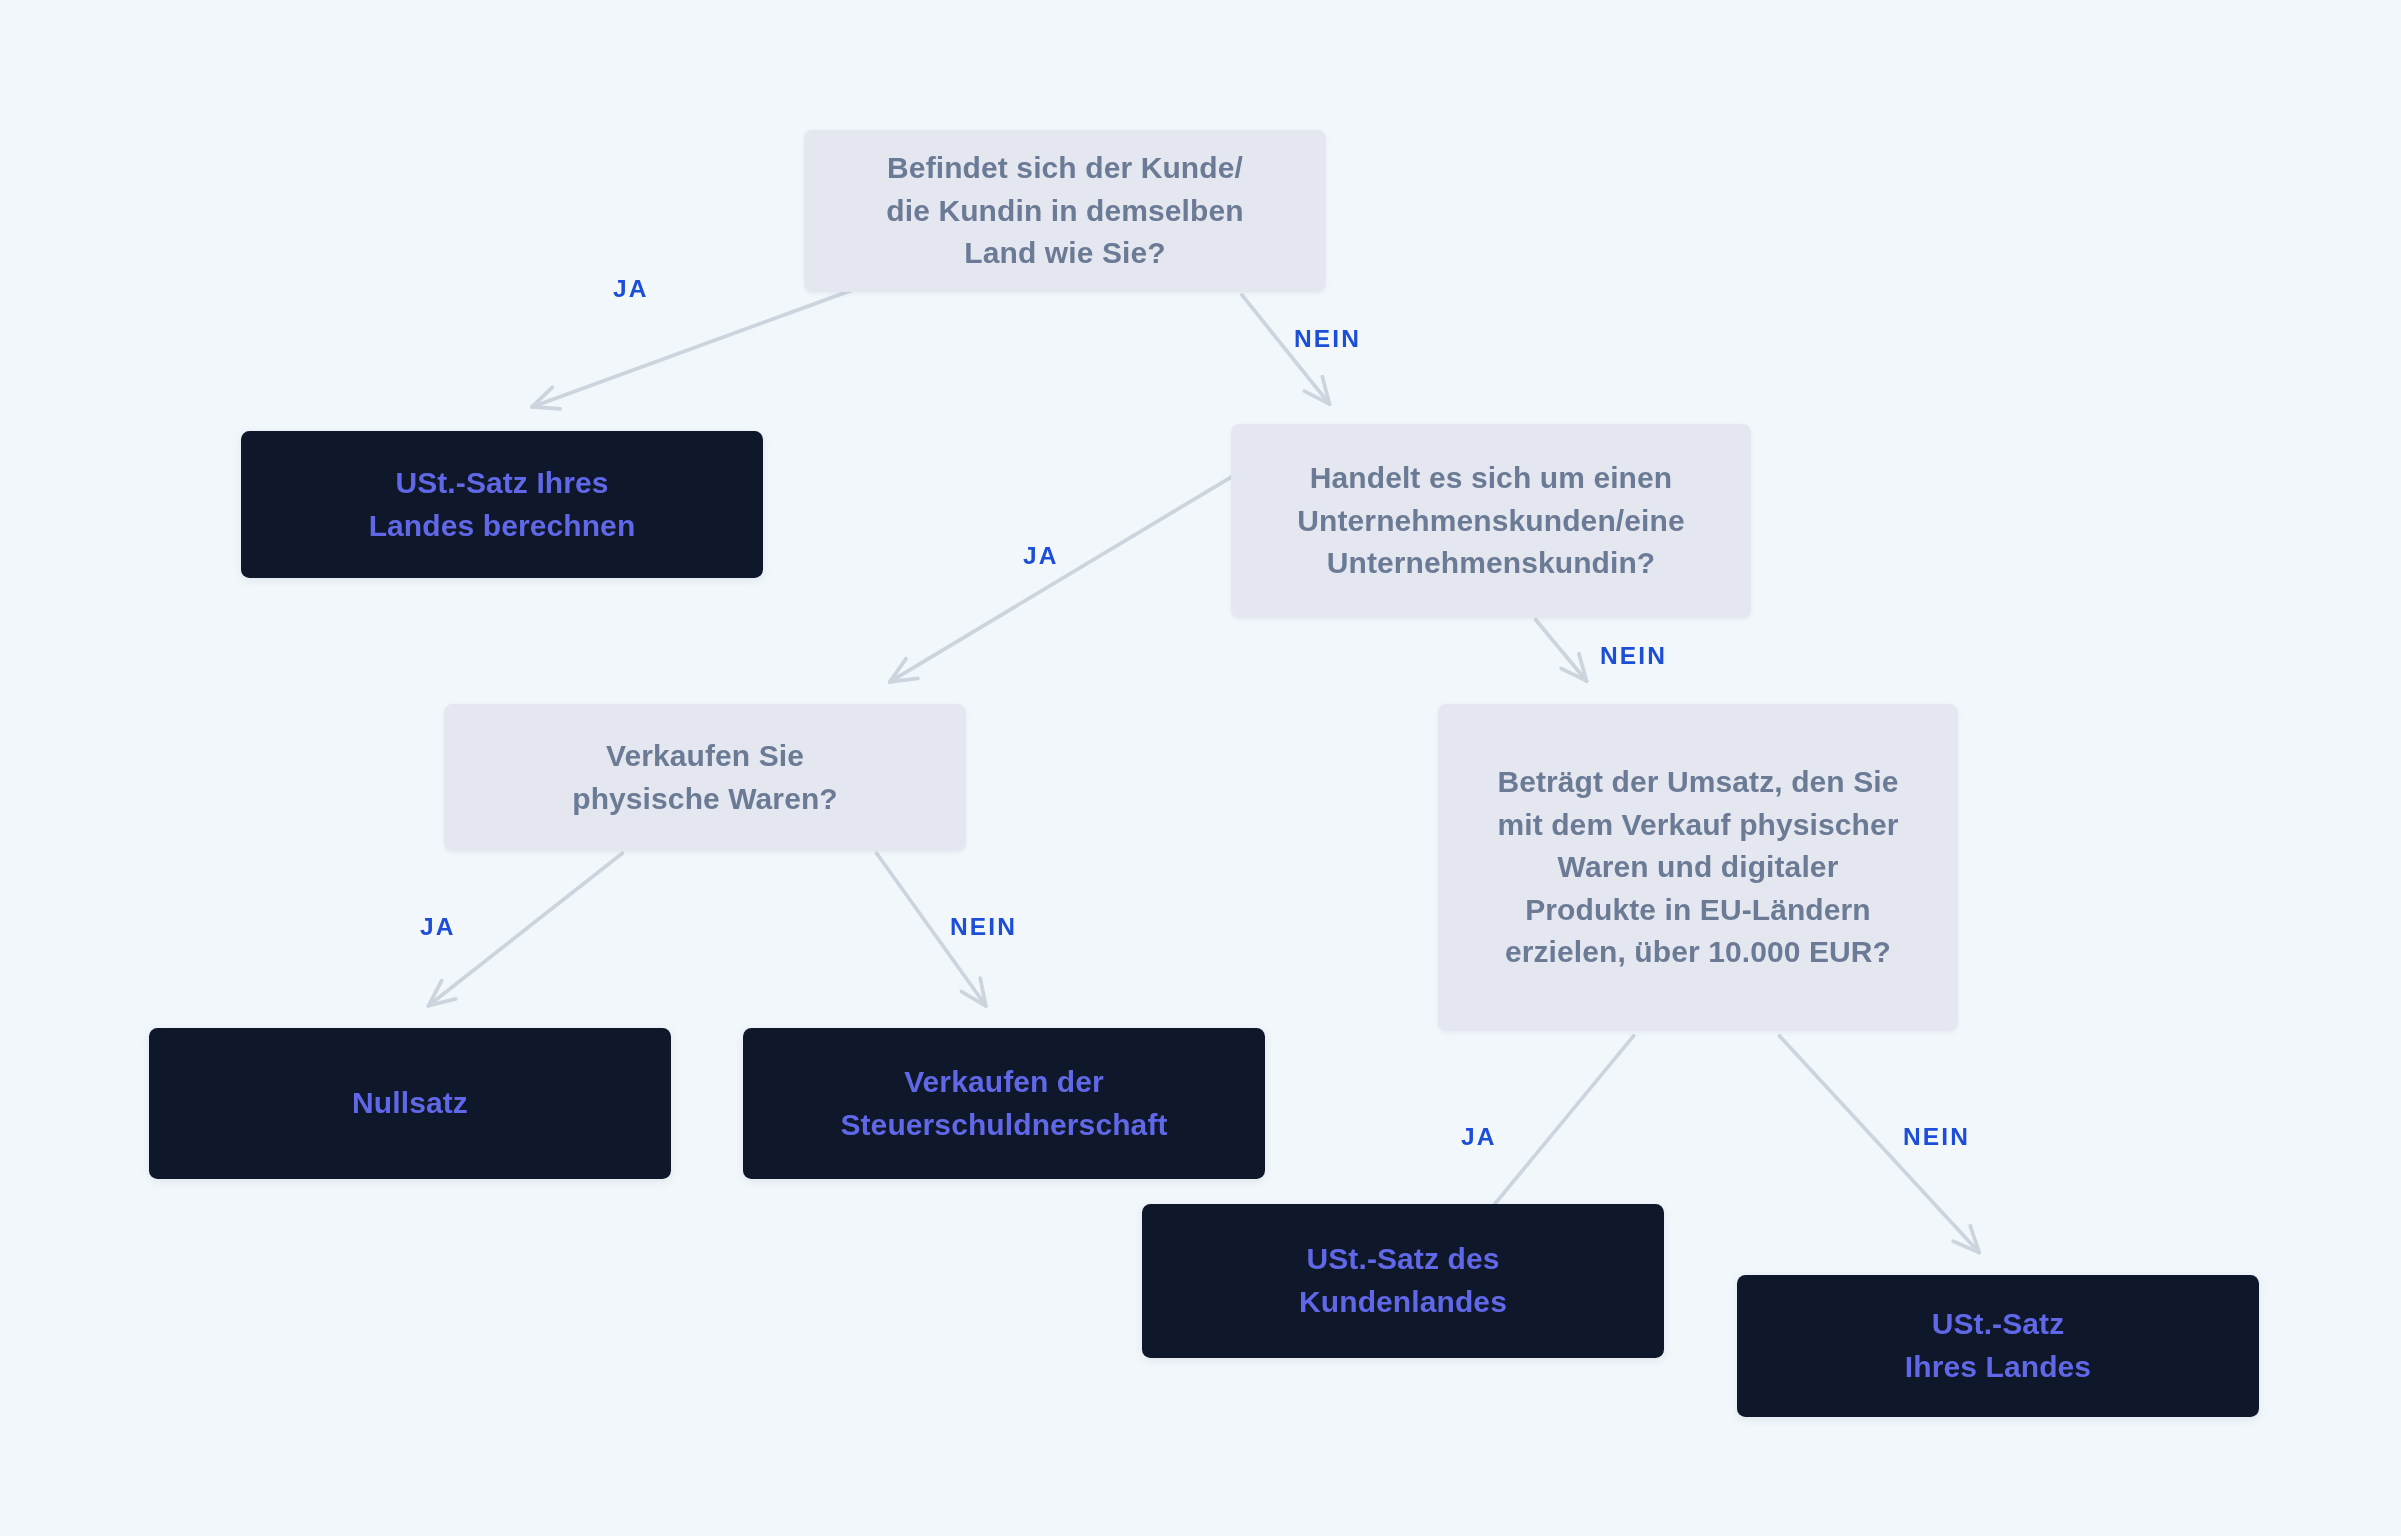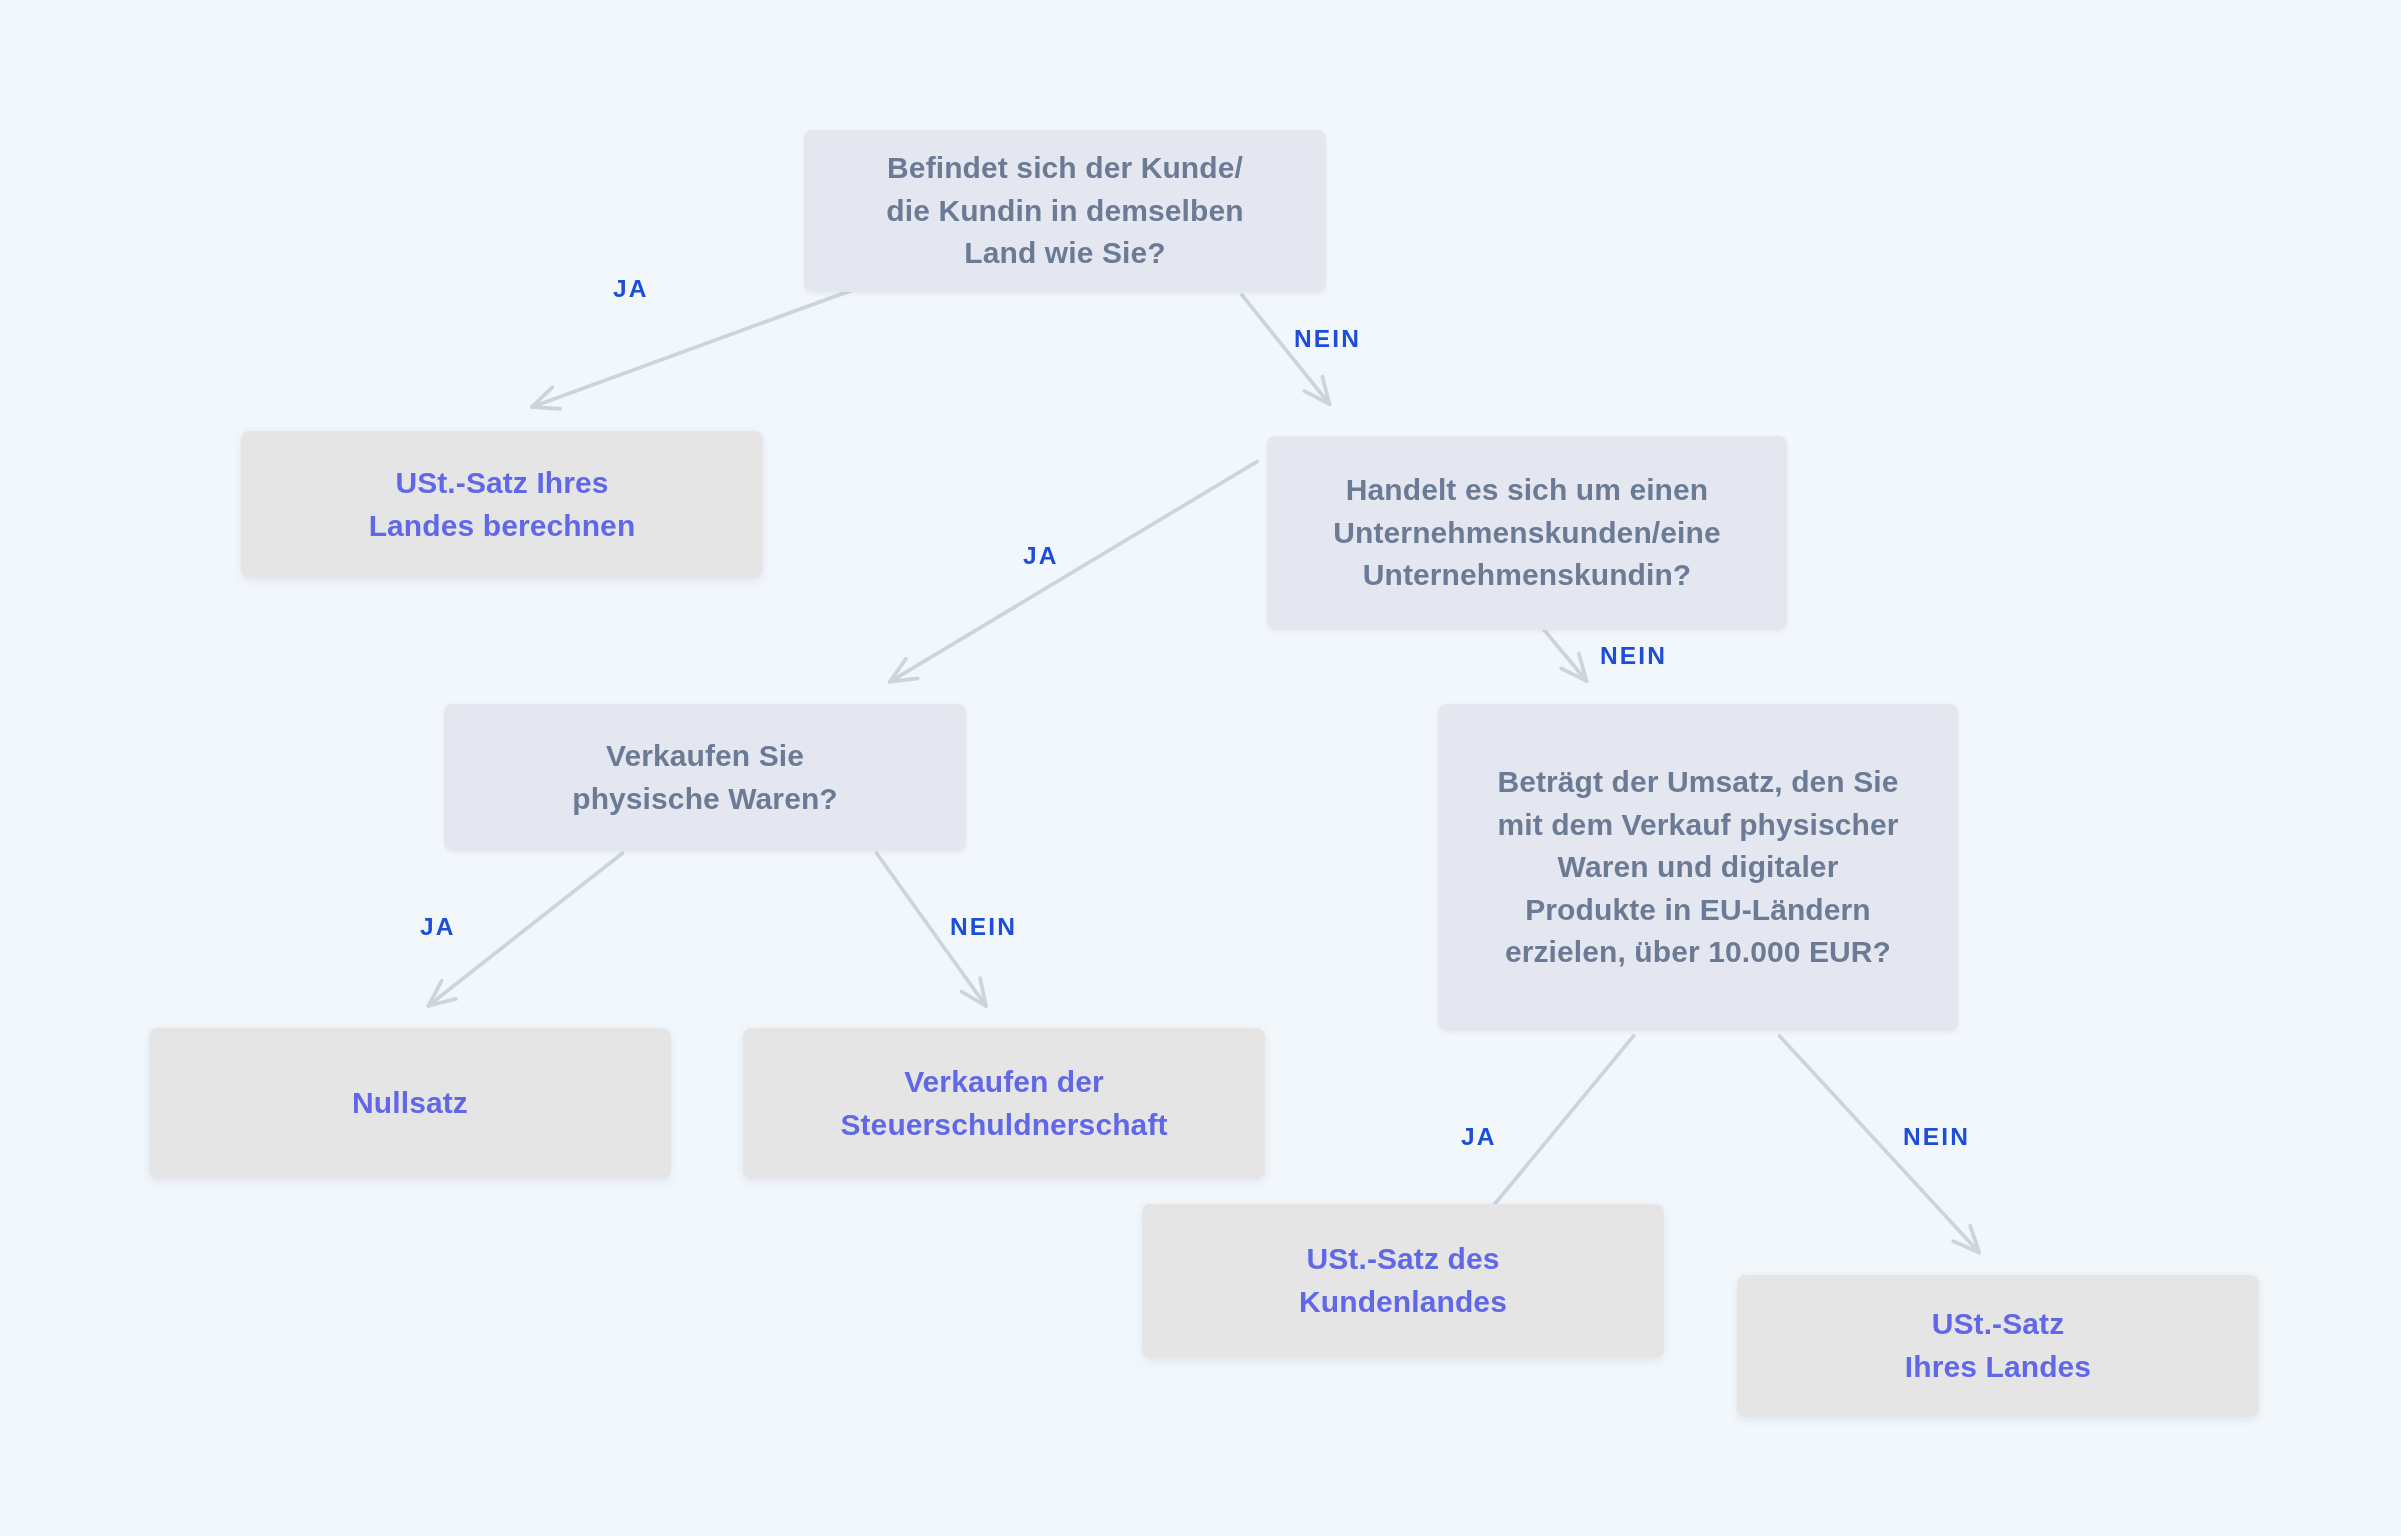--- a/index.html
+++ b/index.html
@@ -43,21 +43,21 @@
     background: #e4e7ef;
     color: #6b7b95;
     font-weight: bold;
     font-size: 30px;
     line-height: 1.42;
     letter-spacing: 0.1px;
     box-shadow: 0 1.9px 4.7px rgba(120,135,160,0.10);
     align-items: center;
   }
   .node.result {
-    background: #e5e5e5;
+    background: #0f172a;
     color: #6068e8;
     font-weight: bold;
     font-size: 30px;
     line-height: 1.42;
     letter-spacing: 0.1px;
     box-shadow: 0 2.8px 8.5px rgba(140,155,180,0.17);
   }
   .edge-label {
     position: absolute;
     color: #1d4ed8;
@@ -118,21 +118,21 @@
   <div id="nodes">
       <div class="node question" style="left: 804px; top: 130px; width: 522px; height: 162px;">
         <span class="txt">Befindet sich der Kunde/
 die Kundin in demselben
 Land wie Sie?</span>
       </div>
       <div class="node result" style="left: 241px; top: 431px; width: 522px; height: 147px;">
         <span class="txt">USt.-Satz Ihres
 Landes berechnen</span>
       </div>
-      <div class="node question" style="left: 1267px; top: 424px; width: 520px; height: 194px; margin-top: 12px;">
+      <div class="node question" style="left: 1231px; top: 424px; width: 520px; height: 194px;">
         <span class="txt">Handelt es sich um einen
 Unternehmenskunden/eine
 Unternehmenskundin?</span>
       </div>
       <div class="node question" style="left: 444px; top: 704px; width: 522px; height: 147px;">
         <span class="txt">Verkaufen Sie
 physische Waren?</span>
       </div>
       <div class="node question" style="left: 1438px; top: 704px; width: 520px; height: 327px;">
         <span class="txt">Beträgt der Umsatz, den Sie

